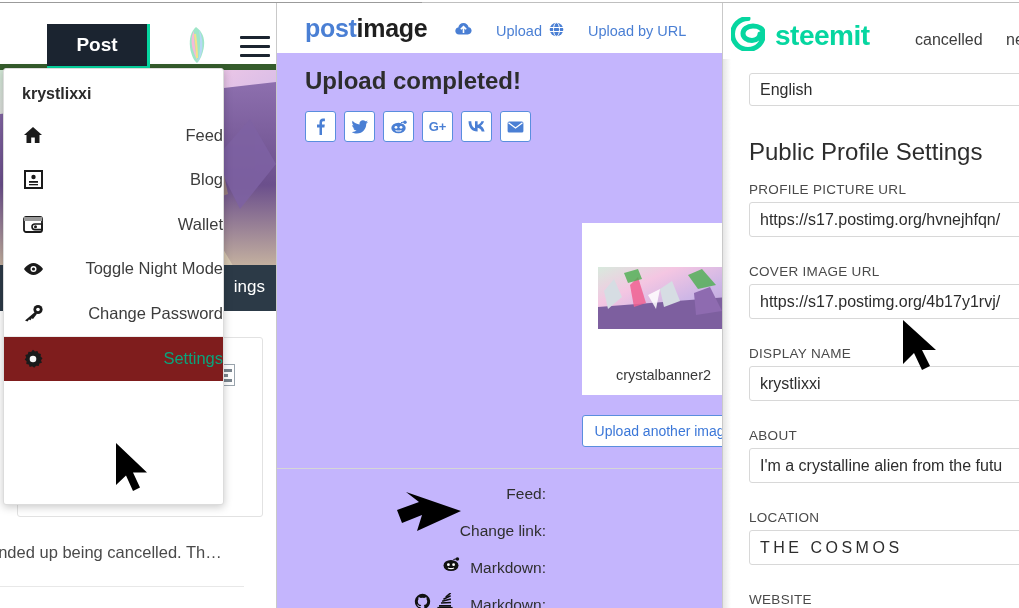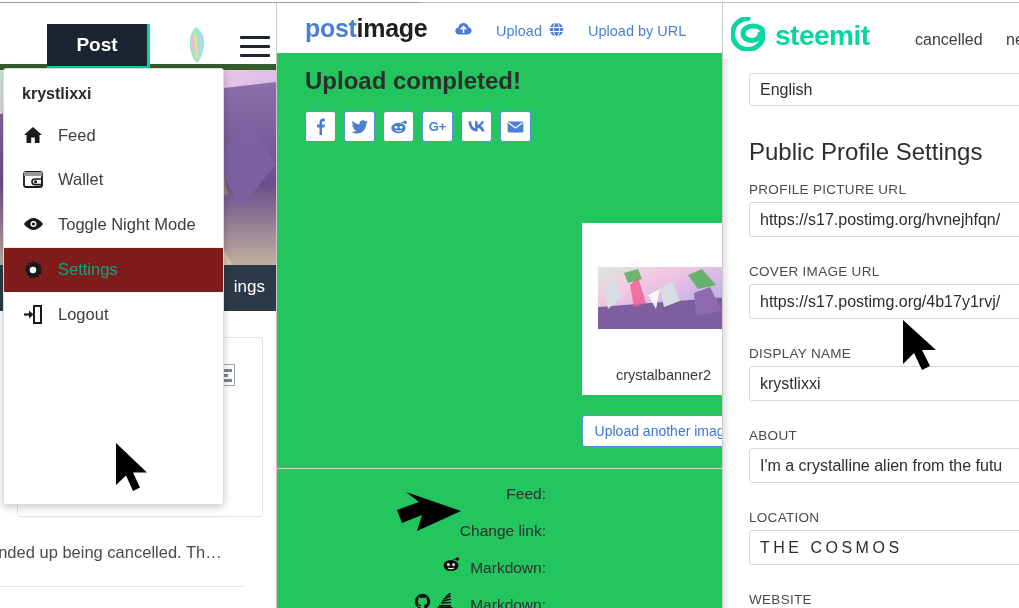--- a/index.html
+++ b/index.html
@@ -41,21 +41,21 @@
     color:#4a4a4a; white-space:nowrap; }
   .bottom-rule{ position:absolute; left:0; top:586px; width:244px; height:1px; background:#e8e8e8; }
 
   
   .dropdown{ position:absolute; left:3px; top:68px; width:221px; height:437px;
     background:#fff; border:1px solid #dcdcdc; border-radius:3px;
     box-shadow:0 2px 9px rgba(0,0,0,.22); z-index:40; }
   .dd-user{ position:absolute; left:18px; top:16px; font-size:16px; font-weight:bold; color:#2b2b2b; }
   .dd-list{ position:absolute; left:0; top:44px; width:219px; }
   .dd-item{ position:relative; height:44.5px; display:flex; align-items:center;
-    padding-left:18px; cursor:pointer; }
+    padding-left:18px; cursor:pointer;justify-content:space-between; }
   .dd-item.sel{ background:#7f1d1d; }
   .dd-item.sel .dd-label{ color:#09a57d; }
   .dd-ico{ width:22px; height:22px; margin-right:14px; flex:0 0 22px;
     display:flex; align-items:center; justify-content:center; }
   .dd-ico svg{ display:block; }
   .dd-label{ font-size:16.5px; color:#3d3d3d; }
   .dd-divider{ height:1px; background:#ececec; margin:0; }
 
   
   .cursor{ position:absolute; z-index:60; pointer-events:none; }
@@ -65,21 +65,21 @@
     background:#efeff0; overflow:hidden; border-left:1px solid #c9c9c9; }
   .pi-header{ position:absolute; left:0; top:3px; width:446px; height:50px;
     background:#fff; }
   .pi-logo{ position:absolute; left:28px; top:11px; font-size:25px; letter-spacing:-.3px; }
   .pi-logo .a{ color:#4a7fd4; font-weight:bold; }
   .pi-logo .b{ color:#1f1f1f; font-weight:bold; }
   .pi-nav{ position:absolute; top:19px; font-size:14.5px; color:#4a7fd4;
     display:flex; align-items:center; gap:24px; cursor:pointer; }
   .pi-nav.n1{ left:178px; }
   .pi-nav.n2{ left:272px; }
-  .pi-body{ position:absolute; left:0; top:53px; width:446px; height:555px; background:#22c55e; }
+  .pi-body{ position:absolute; left:0; top:53px; width:446px; height:555px; background:#c4b5fd; }
   .pi-title{ position:absolute; left:28px; top:14px; font-size:24px; font-weight:bold; color:#2d2d2d; }
   .share-row{ position:absolute; left:28px; top:58px; display:flex; gap:8px; }
   .share-btn{ width:31px; height:31px; border:1px solid #5a8ede; border-radius:3px;
     background:#fff; display:flex; align-items:center; justify-content:center;
     color:#4a7fd4; font-size:14px; font-weight:bold; cursor:pointer; }
   .thumb-card{ position:absolute; left:305px; top:170px; width:163px; height:172px;
     background:#fff; }
   .thumb-img{ position:absolute; left:16px; top:44px; width:131px; height:62px; overflow:hidden; }
   .thumb-name{ position:absolute; left:0; top:144px; width:163px; text-align:center;
     font-size:14.5px; color:#3a3a3a; }
@@ -206,20 +206,31 @@
 
         <div class="dd-item">
           <span class="dd-ico">
             <svg width="20" height="18" viewBox="0 0 20 18">
                 <path d="M10 1 L19 9 L16.5 9 L16.5 17 L11.8 17 L11.8 11.5 L8.2 11.5 L8.2 17 L3.5 17 L3.5 9 L1 9 Z" fill="#1a1a1a"></path>
               </svg>
           </span>
           <span class="dd-label">Feed</span>
         </div>
 
+        <div class="dd-item">
+          <span class="dd-ico">
+            <svg width="19" height="19" viewBox="0 0 19 19">
+                <rect x="1" y="1" width="17" height="17" fill="none" stroke="#1a1a1a" stroke-width="2"></rect>
+                <circle cx="9.5" cy="7" r="2.2" fill="#1a1a1a"></circle>
+                <rect x="5" y="11" width="9" height="1.8" fill="#1a1a1a"></rect>
+                <rect x="5" y="14" width="9" height="1.3" fill="#1a1a1a"></rect>
+              </svg>
+          </span>
+          <span class="dd-label">Blog</span>
+        </div>
 
 
 
         <div class="dd-item">
           <span class="dd-ico">
             <svg width="20" height="17" viewBox="0 0 20 17">
                 <rect x="1" y="1" width="18" height="15" rx="2" fill="none" stroke="#1a1a1a" stroke-width="1.8"></rect>
                 <rect x="1" y="1" width="18" height="4" fill="#9a9a9a"></rect>
                 <path d="M19 8 L12 8 C10 8 9 9.2 9 10.8 C9 12.4 10 13.6 12 13.6 L19 13.6 Z" fill="none" stroke="#1a1a1a" stroke-width="1.6"></path>
                 <circle cx="12.5" cy="10.8" r="1.5" fill="#1a1a1a"></circle>
@@ -232,43 +243,43 @@
           <span class="dd-ico">
             <svg width="21" height="14" viewBox="0 0 21 14">
                 <path d="M10.5 1 C16 1 20 7 20 7 C20 7 16 13 10.5 13 C5 13 1 7 1 7 C1 7 5 1 10.5 1 Z" fill="#1a1a1a"></path>
                 <circle cx="10.5" cy="7" r="3" fill="#fff"></circle>
                 <circle cx="10.5" cy="7" r="1.6" fill="#1a1a1a"></circle>
               </svg>
           </span>
           <span class="dd-label">Toggle Night Mode</span>
         </div>
 
+        <div class="dd-item">
+          <span class="dd-ico">
+            <svg width="21" height="18" viewBox="0 0 21 18">
+                <circle cx="15" cy="5.5" r="4.6" fill="#1a1a1a"></circle>
+                <circle cx="15" cy="5.5" r="1.8" fill="#fff"></circle>
+                <path d="M12 8 L2 16.5 L4.5 17.5 L6 15.5 L7.5 16.2 L8.7 14.3 L10 15 L14 9.8 Z" fill="#1a1a1a"></path>
+              </svg>
+          </span>
+          <span class="dd-label">Change Password</span>
+        </div>
 
         <div class="dd-divider"></div>
 
         <div class="dd-item sel">
           <span class="dd-ico">
             <svg width="20" height="20" viewBox="0 0 20 20">
                 <path d="M10 0.8 L12 2.6 L14.4 1.9 L15.4 4.3 L17.9 4.9 L17.6 7.5 L19.5 9.2 L18 11.3 L18.9 13.7 L16.4 14.6 L15.7 17.1 L13.1 16.8 L11.2 18.7 L9.1 17.2 L6.7 18.1 L5.8 15.6 L3.3 14.9 L3.6 12.3 L1.7 10.6 L3.2 8.5 L2.3 6.1 L4.8 5.2 L5.5 2.7 L8.1 3 Z" fill="#1a1a1a"></path>
                 <circle cx="10" cy="10" r="3.3" fill="#f7f7f7"></circle>
               </svg>
           </span>
           <span class="dd-label">Settings</span>
         </div>
 
-        <div class="dd-item">
-          <span class="dd-ico">
-            <svg width="20" height="19" viewBox="0 0 20 19">
-                <rect x="11" y="1" width="7" height="17" fill="none" stroke="#1a1a1a" stroke-width="2"></rect>
-                <path d="M1 9.5 L9 9.5" stroke="#1a1a1a" stroke-width="2.2"></path>
-                <path d="M6 5.5 L10.5 9.5 L6 13.5 Z" fill="#1a1a1a"></path>
-              </svg>
-          </span>
-          <span class="dd-label">Logout</span>
-        </div>
 
       </div>
     </div>
 
     <div class="cursor" style="left:114px; top:441px;">
       <svg width="42" height="54" viewBox="0 0 42 54">
         <path d="M2 2 L2 44 L12 34.5 L19 50 L26 46.5 L19 31.5 L33 31.5 Z" fill="#000"></path>
       </svg>
     </div>
   </div>

